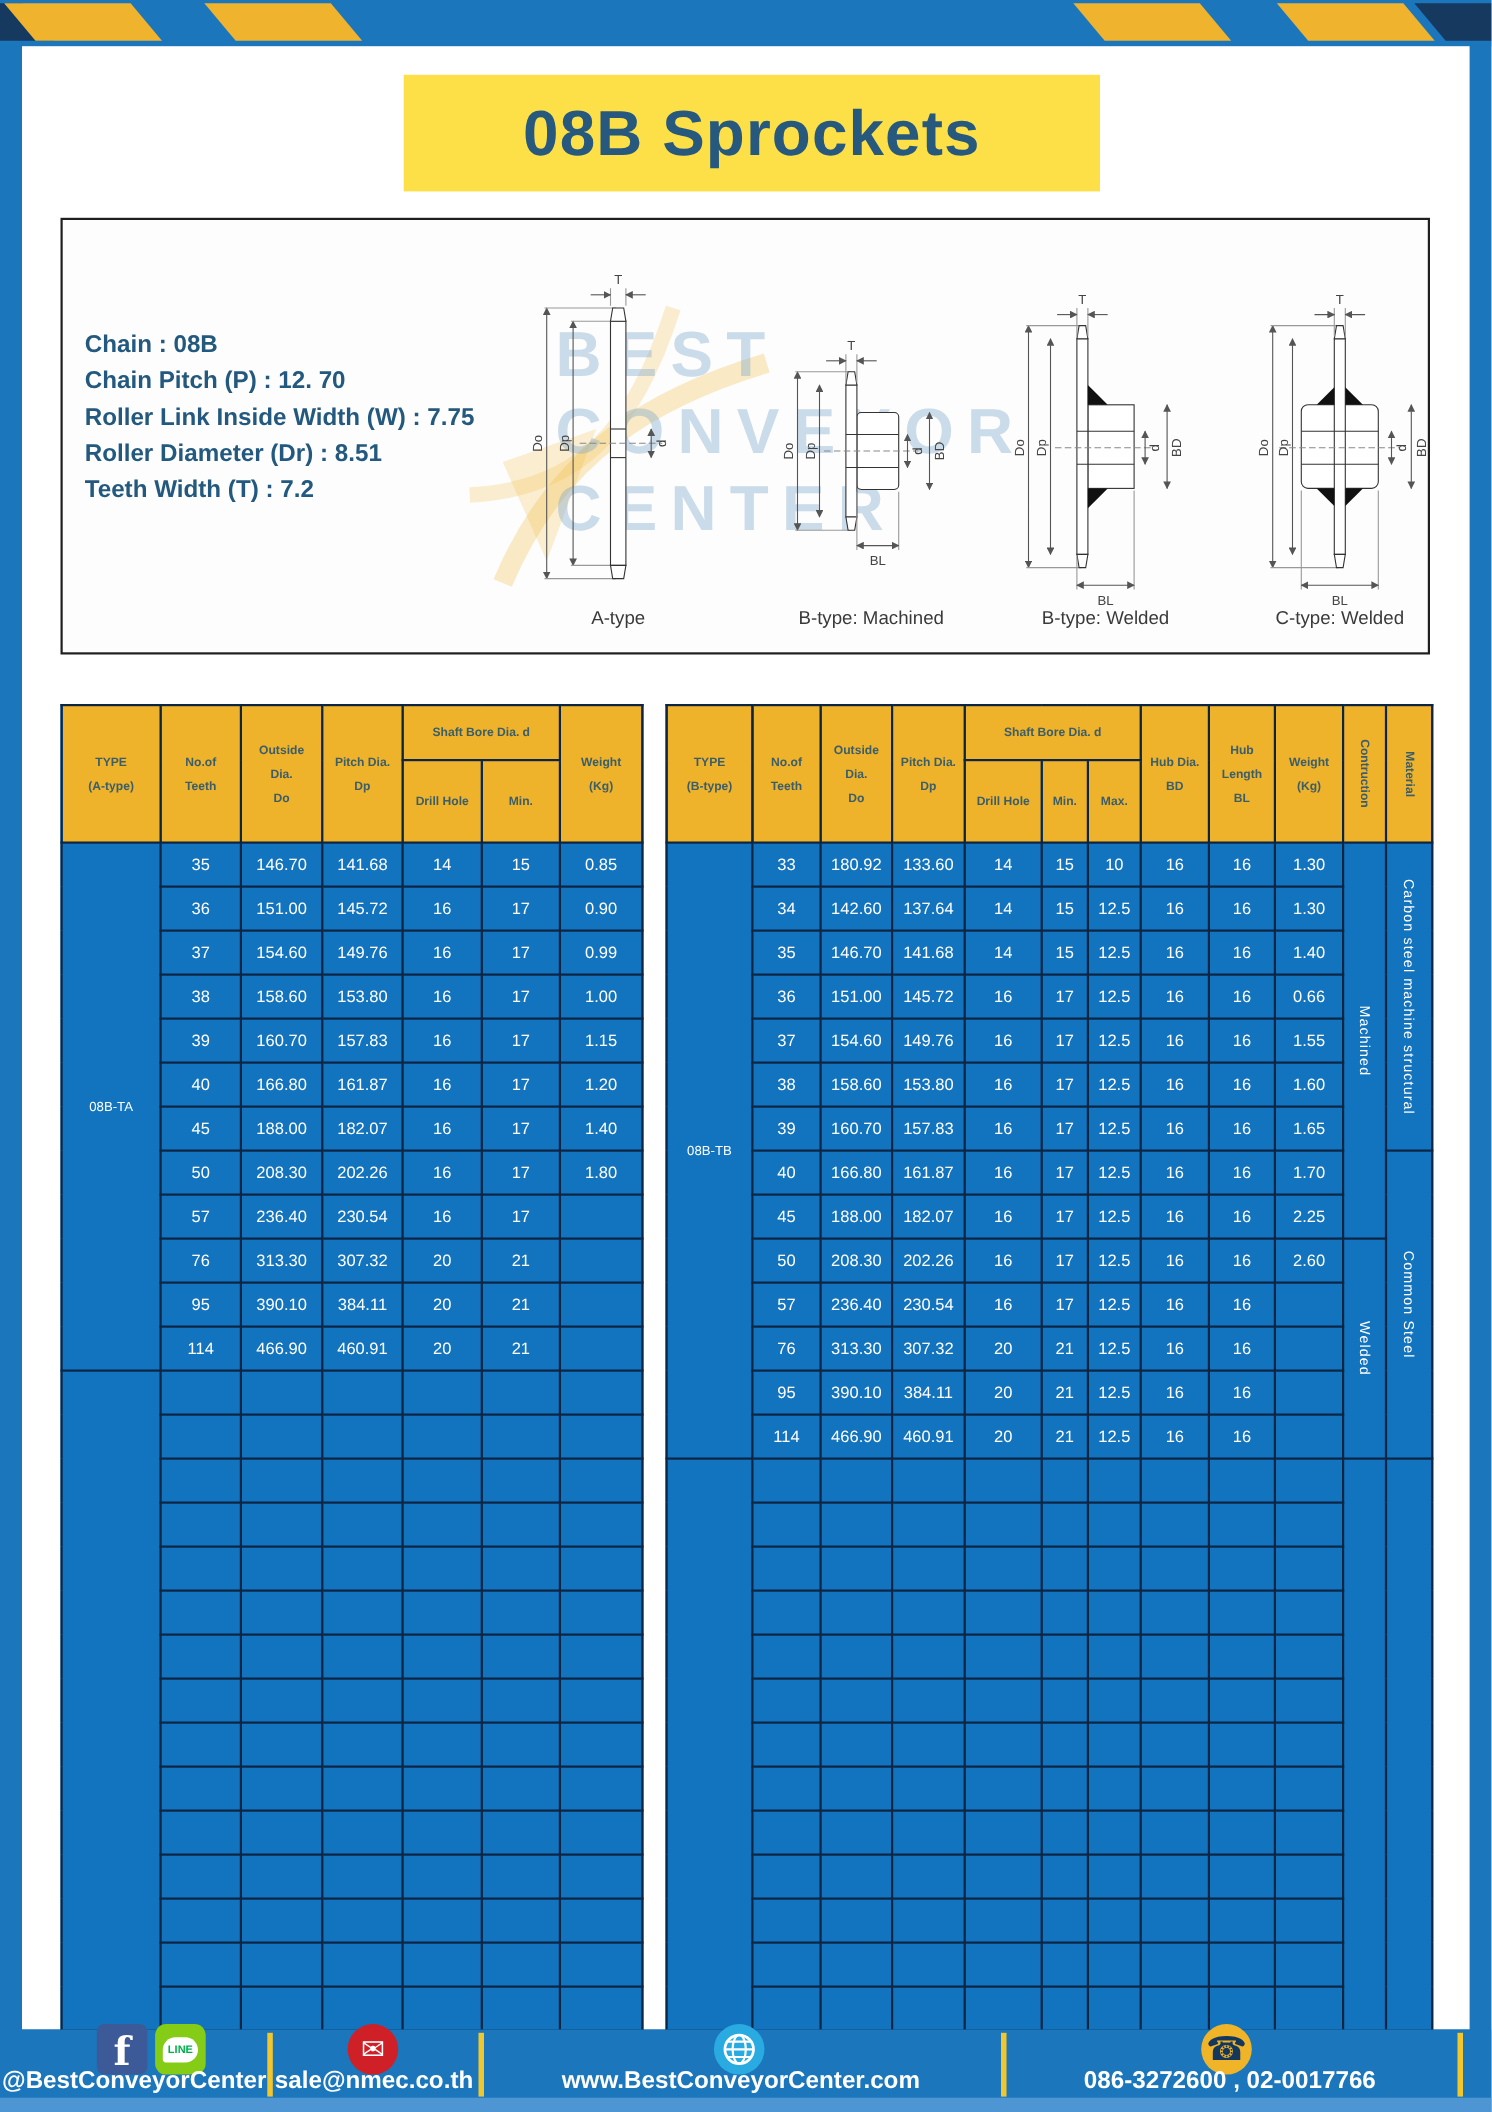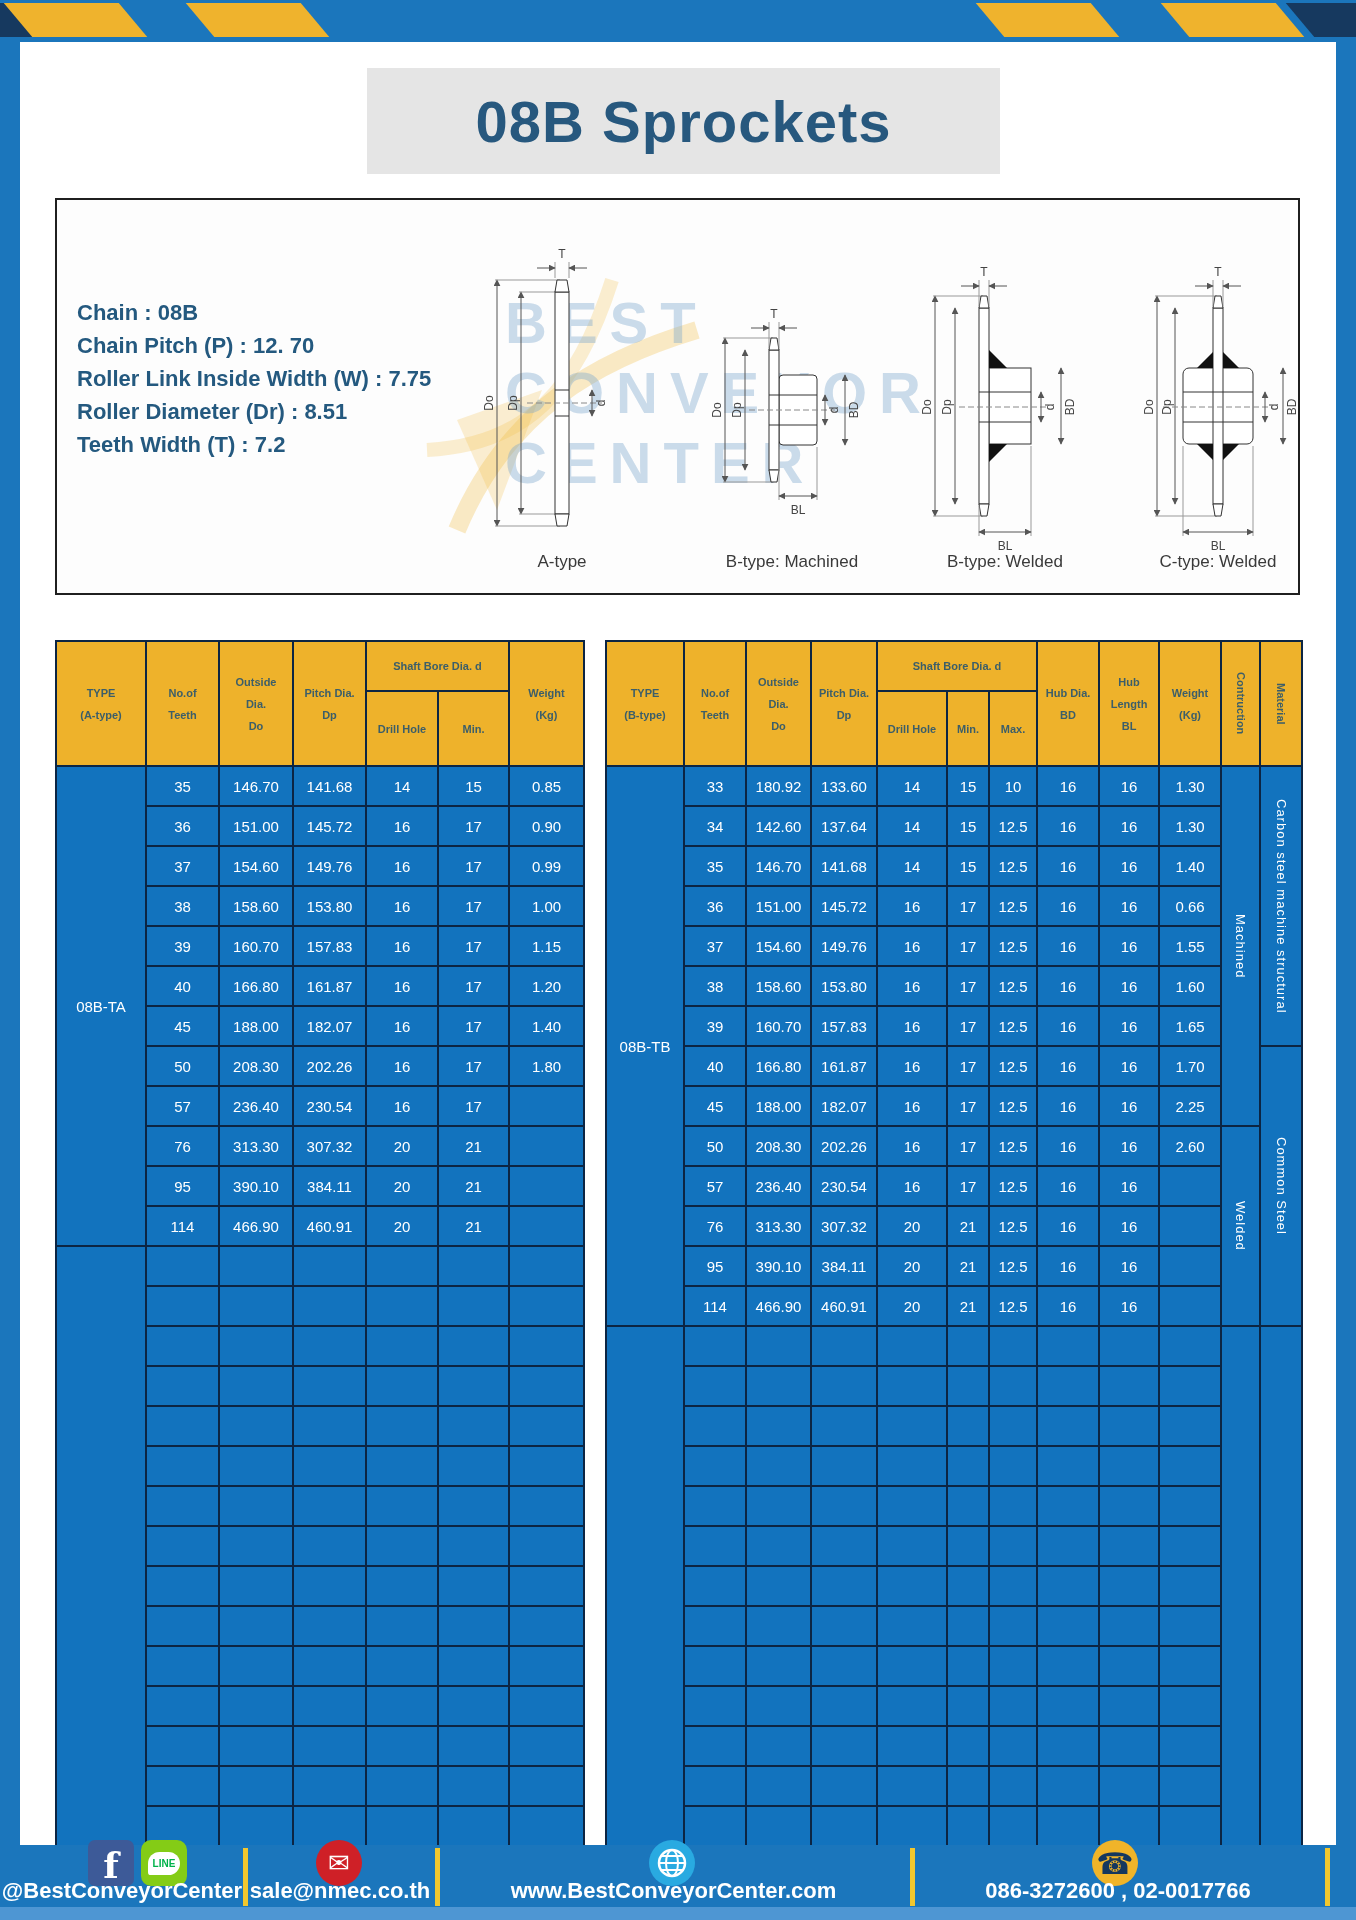--- a/index.html
+++ b/index.html
@@ -5,21 +5,21 @@
   html,body{margin:0;padding:0;background:#e8e8e8;}
   .page{position:relative;width:1356px;height:1920px;background:#1b76bc;overflow:hidden;
         font-family:"Liberation Sans", sans-serif;}
   
   .topbar{position:absolute;left:0;top:0;width:1356px;height:42px;background:#1b76bc;overflow:hidden;}
   .stripe{position:absolute;top:3px;height:34px;width:115px;background:#efb32d;transform:skewX(40deg);}
   .stripe.navy{background:#16395f;}
   
   .sheet{position:absolute;left:20px;top:42px;width:1316px;height:1803px;background:#ffffff;}
   
-  .banner{position:absolute;left:347px;top:26px;width:633px;height:106px;background:#e5e5e5;
+  .banner{position:absolute;left:347px;top:26px;width:633px;height:106px;background:#fde047;
           display:flex;align-items:center;justify-content:center;}
   .banner h1{margin:0;font-size:58px;font-weight:bold;color:#27587e;letter-spacing:1px;}
   
   .diagram-box{position:absolute;left:35px;top:156px;width:1241px;height:393px;background:#fdfdfd;
                border:2px solid #1f1f1f;overflow:hidden;}
   .specs{position:absolute;left:20px;top:96px;width:390px;z-index:3;}
   .spec-line{font-size:22px;font-weight:bold;color:#24597f;line-height:33px;white-space:nowrap;}
   .watermark{position:absolute;left:448px;top:88px;z-index:1;line-height:70px;
              font-size:58px;font-weight:bold;letter-spacing:12px;color:rgba(125,168,205,.40);}
   .wm-swoosh{position:absolute;left:280px;top:10px;z-index:0;}
@@ -32,21 +32,21 @@
   .data-table td,.data-table th{border:2px solid #0c2543;overflow:hidden;}
   .data-table th{background:#eeb22b;color:#3c5e69;font-size:11px;font-weight:bold;
                  white-space:pre-line;line-height:22px;text-align:center;vertical-align:middle;padding:2px;}
   .data-table td{color:#ffffff;font-size:15px;text-align:center;vertical-align:middle;padding:0 2px;}
   .left-table{left:35px;top:598px;width:528px;}
   .right-table{left:585px;top:598px;width:696px;}
   tr.hrow1{height:50px;} tr.hrow2{height:75px;} tbody tr{height:40px;}
   th.vwrap{padding:0 !important;}
   th.vwrap div{writing-mode:vertical-rl;margin:0 auto;font-weight:bold;}
   td.vcell{writing-mode:vertical-rl;font-size:13px;letter-spacing:1px;padding:6px 0;}
-  td.type-cell{font-size:15px;}
+  td.type-cell{font-size:12px;}
   
   .footer{position:absolute;left:0;bottom:0;width:1356px;height:75px;background:#1b76bc;}
   .footer-strip{position:absolute;left:0;bottom:0;width:1356px;height:13px;background:#4e96d3;}
   .f-divider{position:absolute;top:3px;width:5px;height:58px;background:#f2c72e;}
   .f-label{position:absolute;top:33px;font-size:22px;font-weight:bold;color:#ffffff;text-align:center;white-space:nowrap;}
   .f-icon{position:absolute;top:-5px;width:46px;height:46px;border-radius:50%;
           display:flex;align-items:center;justify-content:center;}
   .fb-icon{border-radius:7px;background:#3d5a98;color:#fff;font-size:36px;font-weight:bold;
            font-family:"DejaVu Serif",serif;align-items:flex-end;overflow:hidden;}
   .line-icon{border-radius:10px;background:#84cc16;}

